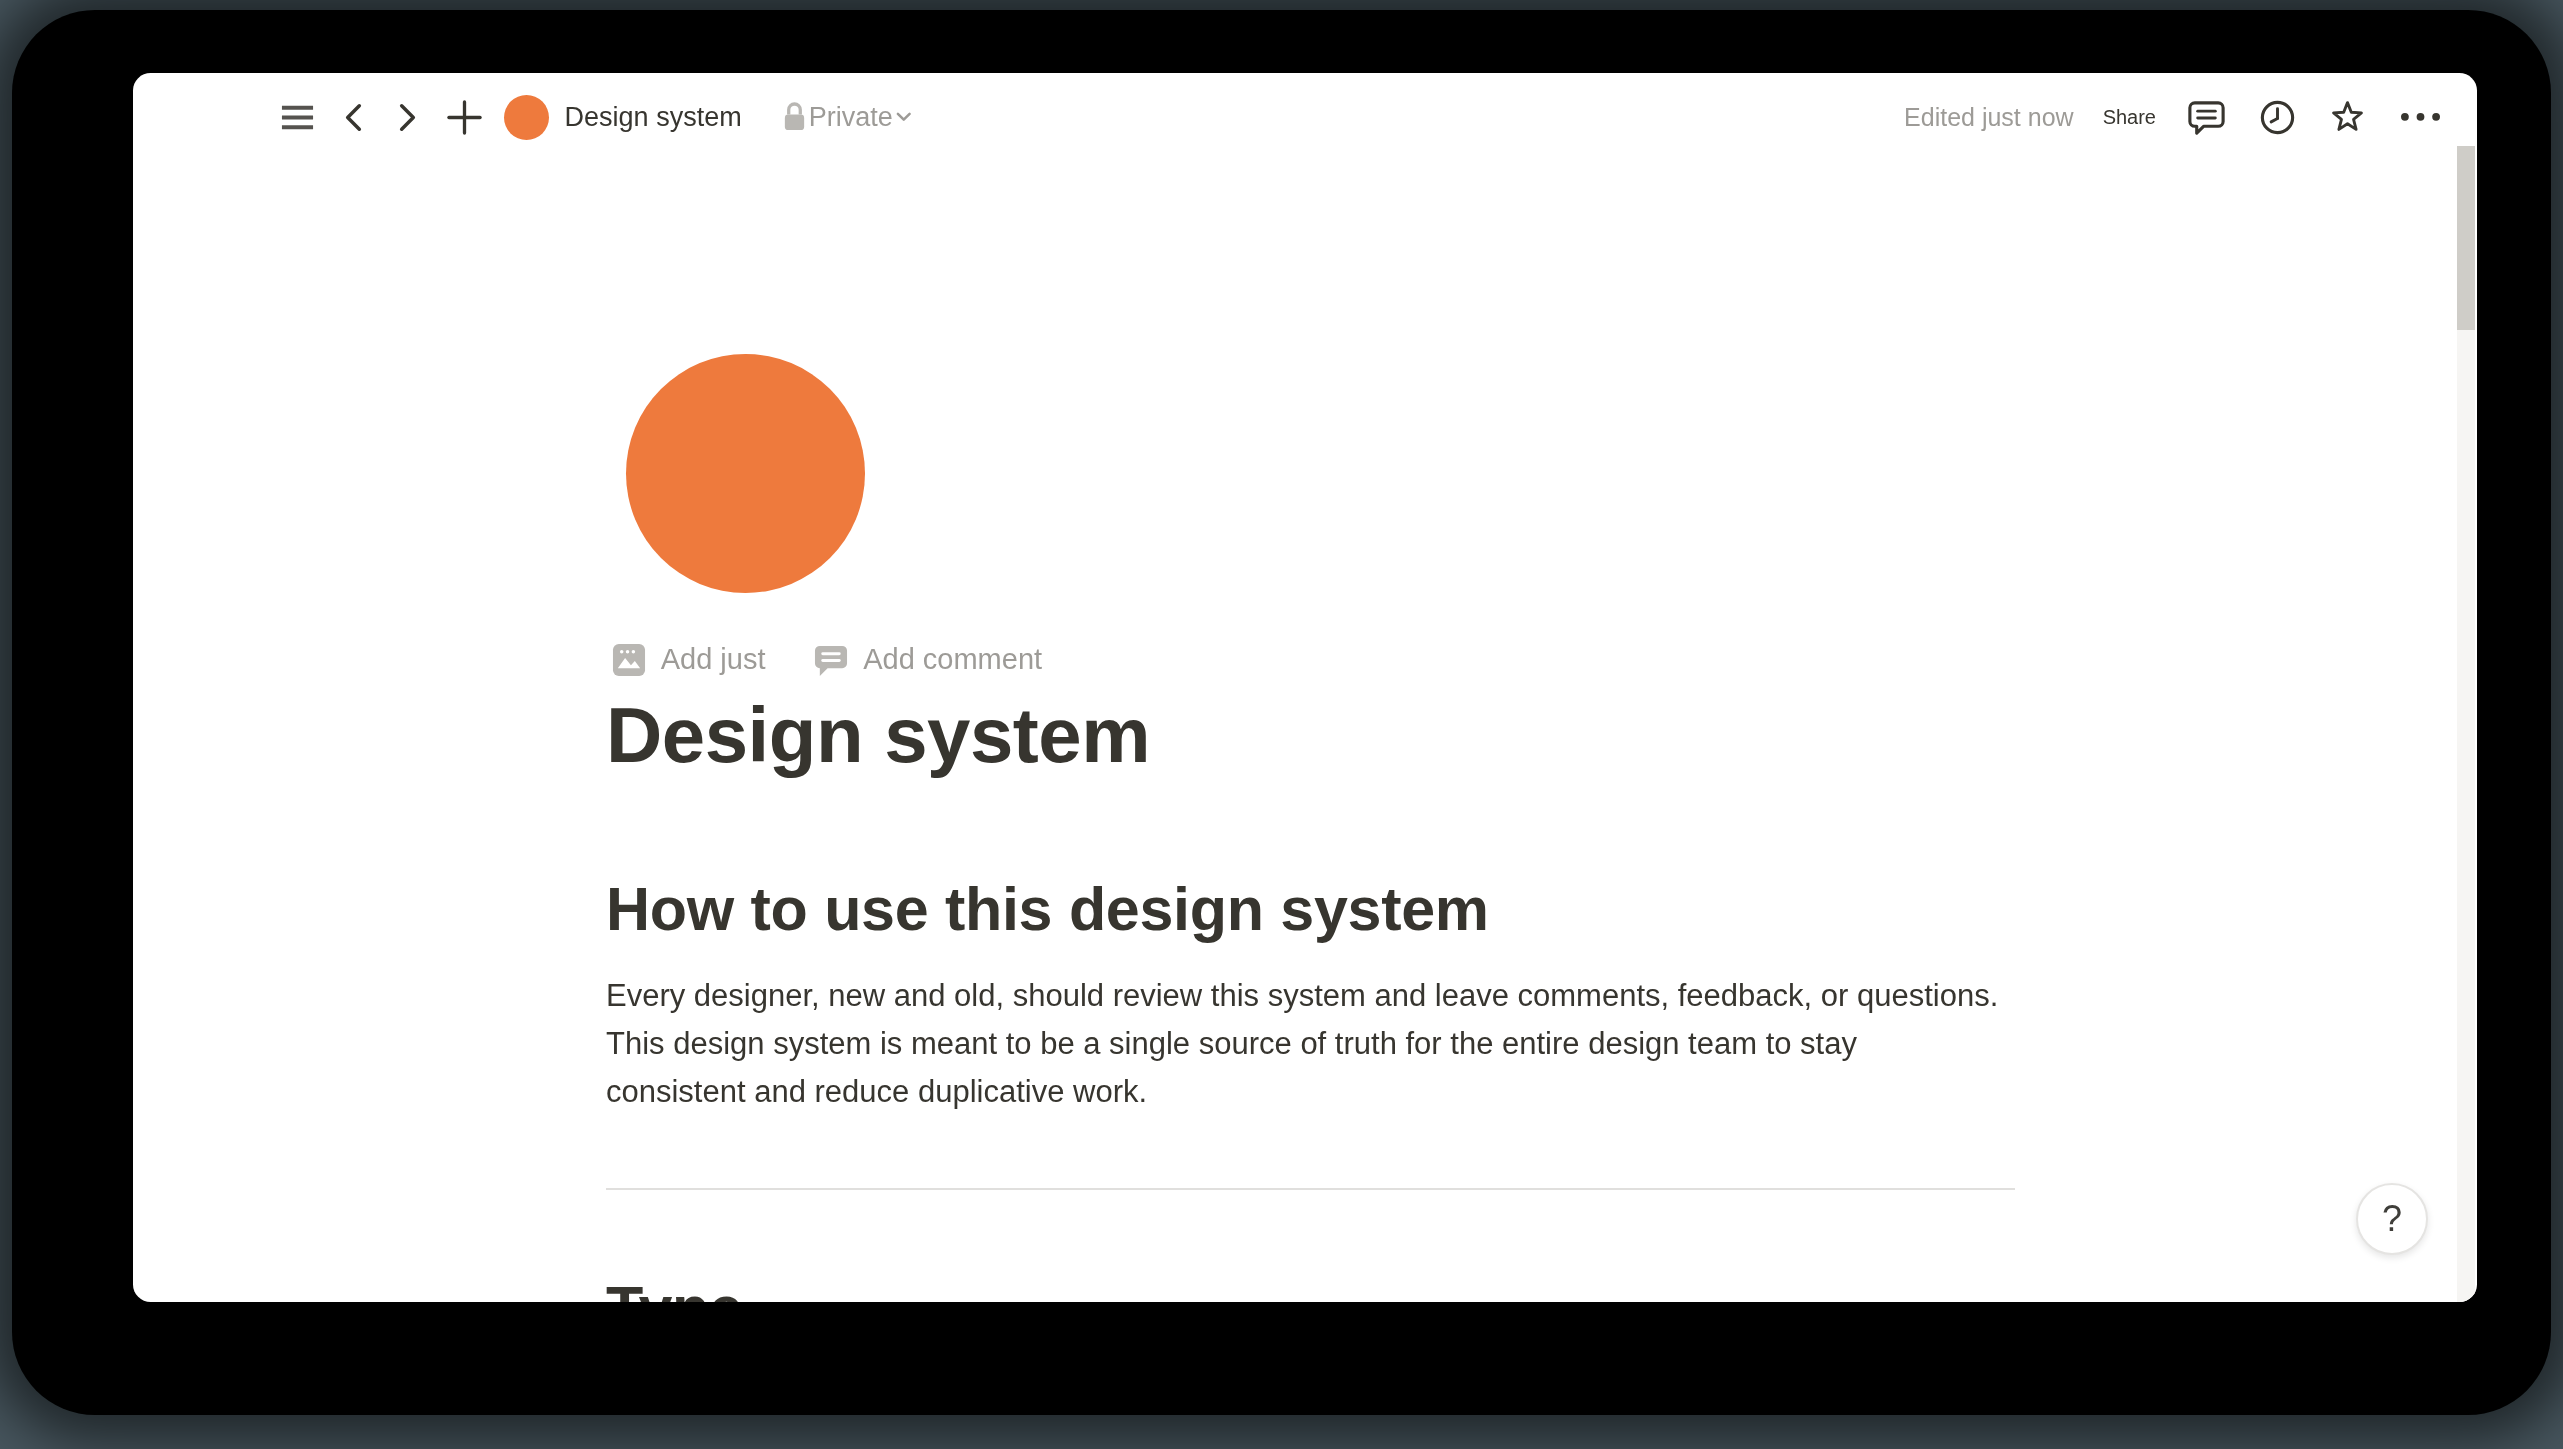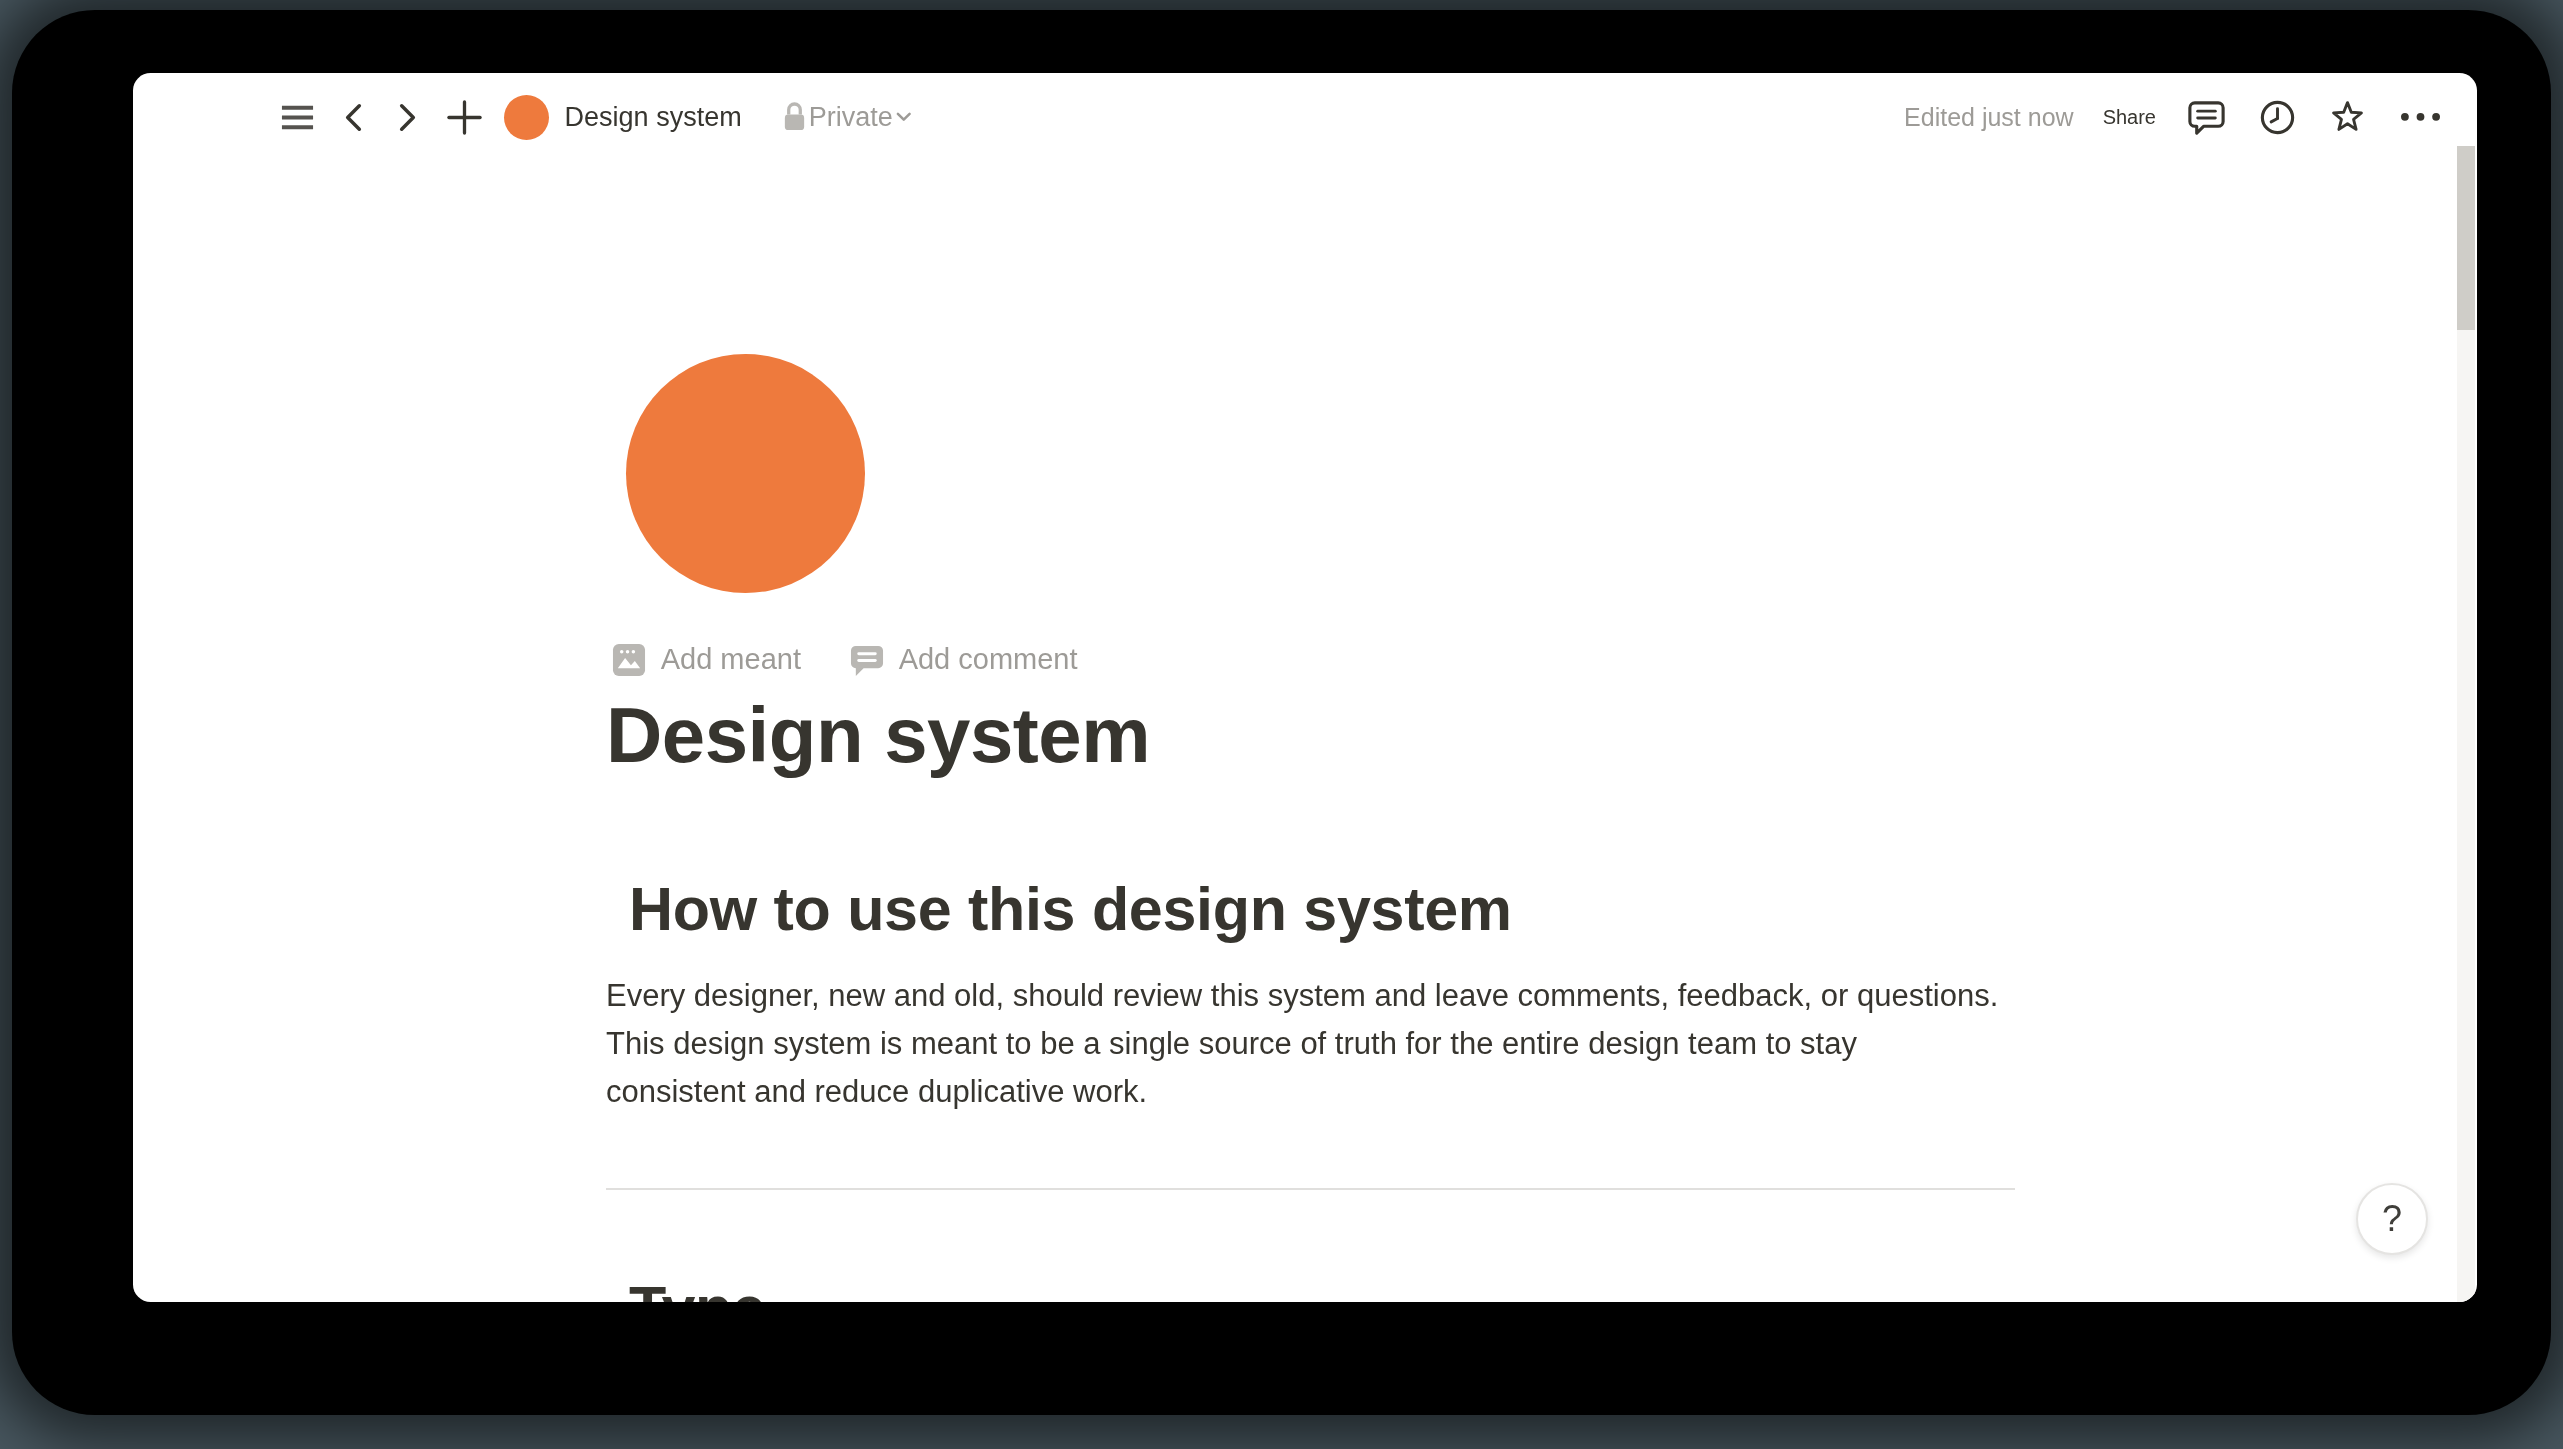--- a/index.html
+++ b/index.html
@@ -56,21 +56,21 @@
     position:absolute; left:479px; top:565px; height:43px;
     display:flex; align-items:center; gap:49px;
   }
   .page-action{ display:flex; align-items:center; gap:14.7px; cursor:pointer; background:none; border:none; }
   .page-action .label{ font-size:29px; color:var(--muted); }
   .page-title{
     position:absolute; left:473px; top:615px; width:1465px;
     font-size:78px; font-weight:700; line-height:94px; letter-spacing:-0.5px; color:var(--text);
   }
   .section-heading{
-    position:absolute; left:496px; width:1465px;
+    position:absolute; left:473px; width:1465px;
     font-size:61px; font-weight:700; line-height:78px; letter-spacing:-0.3px; color:var(--text);
   }
   .h-how{ top:797px; }
   .h-type{ top:1196px; }
   .intro{
     position:absolute; left:473px; top:899px; width:1399px;
     font-size:31px; line-height:48px; color:var(--text); font-weight:400;
   }
   .divider{
     position:absolute; left:473px; top:1115px; width:1409px; height:2px;
@@ -202,21 +202,21 @@
     <button class="page-action">
       <span>
         <svg width="34" height="34" viewBox="0 0 35 35">
             <rect x="1" y="1" width="33" height="33" rx="6" fill="#B9B7B3"></rect>
             <path d="M6 26 L13.5 15.5 L19.5 23 L23.5 18.5 L29 26 Z" fill="#FFFFFF"></path>
             <circle cx="10" cy="9" r="1.8" fill="#FFFFFF"></circle>
             <circle cx="16" cy="9" r="1.8" fill="#FFFFFF"></circle>
             <circle cx="22" cy="9" r="1.8" fill="#FFFFFF"></circle>
           </svg>
       </span>
-      <span class="label">Add meant</span>
+      <span class="label">Add just</span>
     </button>
     <button class="page-action">
       <span>
         <svg width="34" height="34" viewBox="0 0 35 35">
             <path d="M6 3 h23 a5 5 0 0 1 5 5 v13 a5 5 0 0 1 -5 5 h-15 l-8 8 v-8 a5 5 0 0 1 -5 -5 v-13 a5 5 0 0 1 5 -5 z" fill="#B9B7B3"></path>
             <g stroke="#FFFFFF" stroke-width="3" stroke-linecap="round">
               <line x1="9" y1="11" x2="26" y2="11"></line>
               <line x1="9" y1="18" x2="26" y2="18"></line>
             </g>
           </svg>

